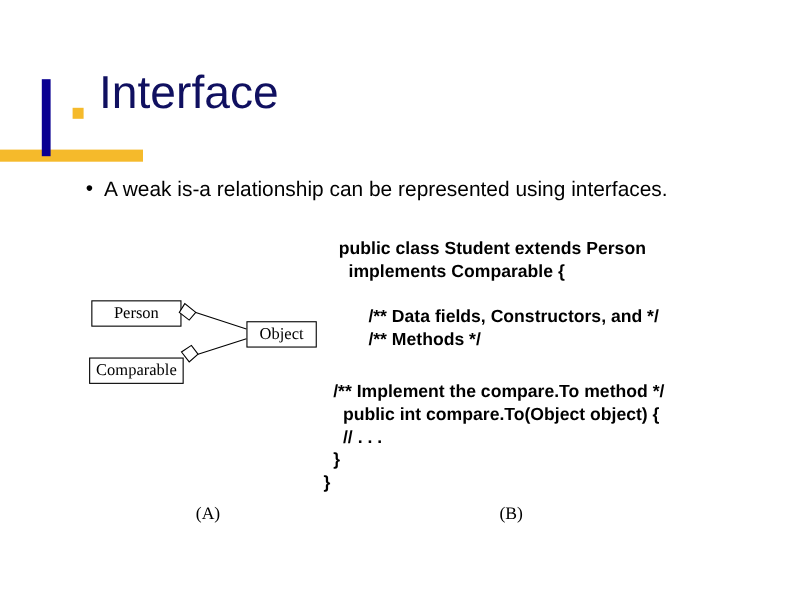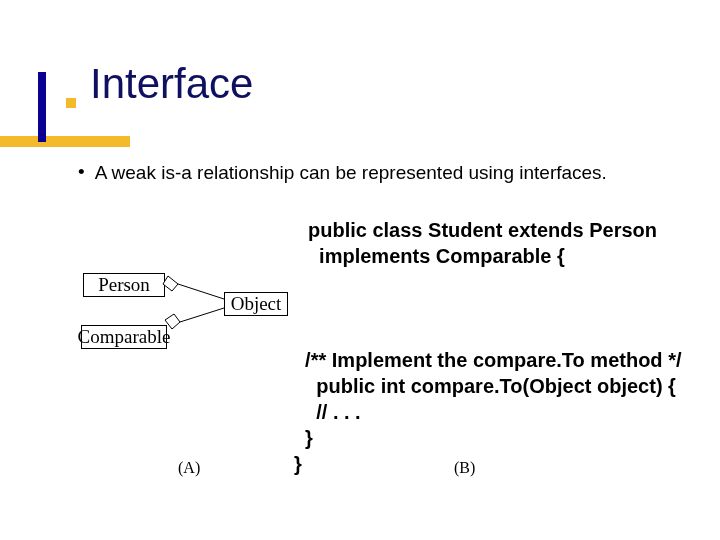--- a/index.html
+++ b/index.html
@@ -73,35 +73,35 @@
   }
   .bullet-text {
     flex: 1 1 auto;
     text-align: justify;
     text-align-last: left;
     line-height: 1.35;
   }
   .code-block {
     position: absolute;
     font-family: Verdana, Geneva, sans-serif;
-    font-size: 20px;
+    font-size: 16px;
     font-weight: 700;
     color: #000;
     white-space: pre;
     line-height: 1.3;
   }
   .code-top { left: 308px; top: 217px; }
   .code-mid { left: 326px; top: 279px; }
   .code-bot { left: 294px; top: 347px; }
   .uml-box {
     position: absolute;
     border: 1px solid #000;
     background: #fff;
     font-family: "Times New Roman", serif;
-    font-size: 19px;
+    font-size: 15px;
     text-align: center;
     display: flex;
     align-items: center;
     justify-content: center;
   }
   .uml-person     { left: 83px;  top: 273px; width: 80px; height: 22px; }
   .uml-comparable { left: 81px;  top: 313px; width: 84px; height: 22px; margin-top: 12px; }
   .uml-student    { left: 224px; top: 292px; width: 62px; height: 22px; }
   .label-a, .label-b {
     position: absolute;
@@ -131,20 +131,22 @@
     <div class="title-text">Interface</div>
   </div>
 
   <div class="bullet-row">
     <span class="bullet-dot">•</span>
     <span class="bullet-text">A weak is-a relationship can be represented using interfaces.</span>
   </div>
 
   <div class="code-block code-top">public class Student extends Person
   implements Comparable {</div>
+  <div class="code-block code-mid">  /** Data fields, Constructors, and */
+  /** Methods */</div>
   <div class="code-block code-bot">  /** Implement the compare.To method */
     public int compare.To(Object object) {
     // . . .
   }
 }</div>
 
   <div class="uml-box uml-person">
     <span>Person</span>
   </div>
   <div class="uml-box uml-comparable">

